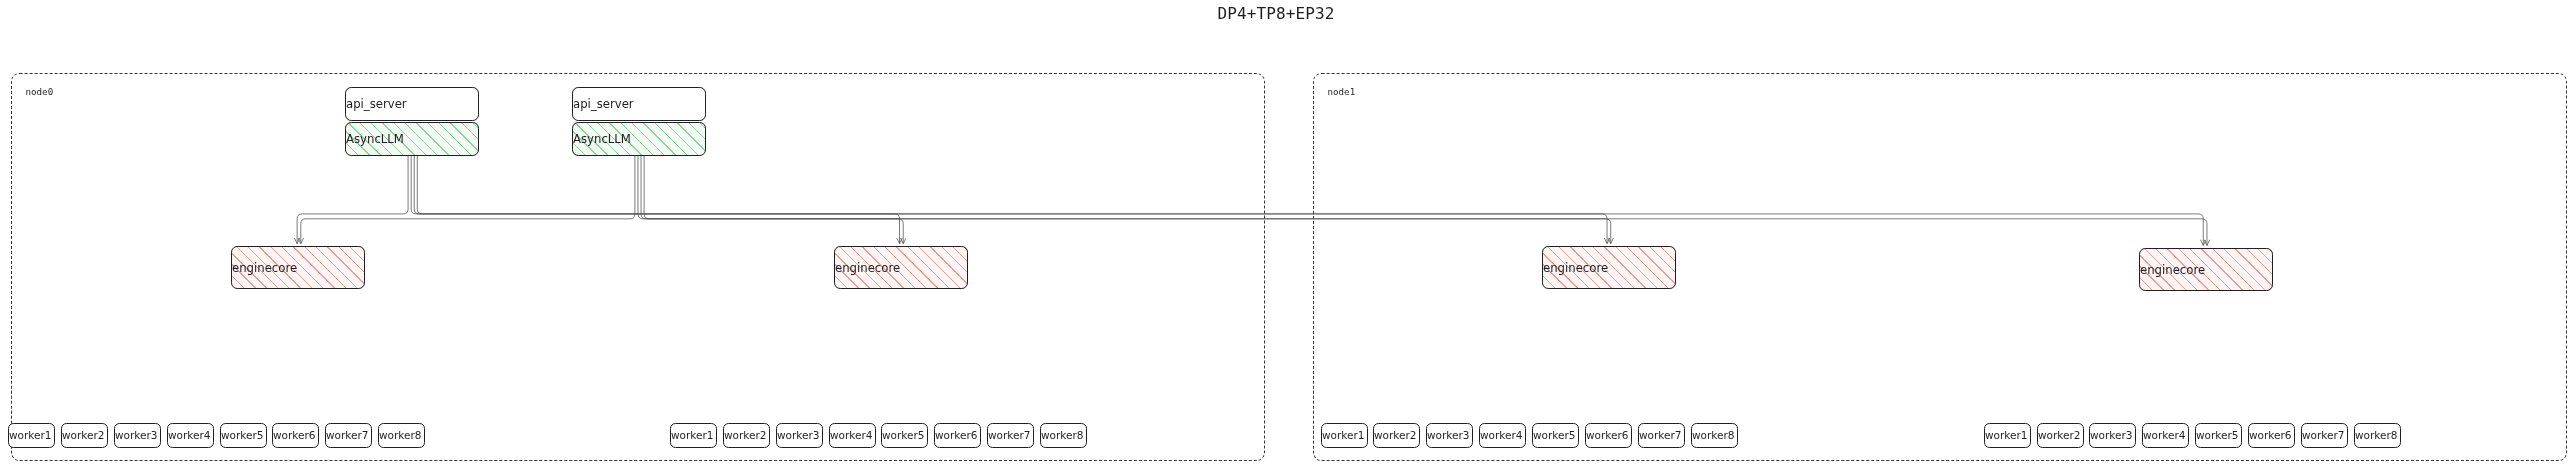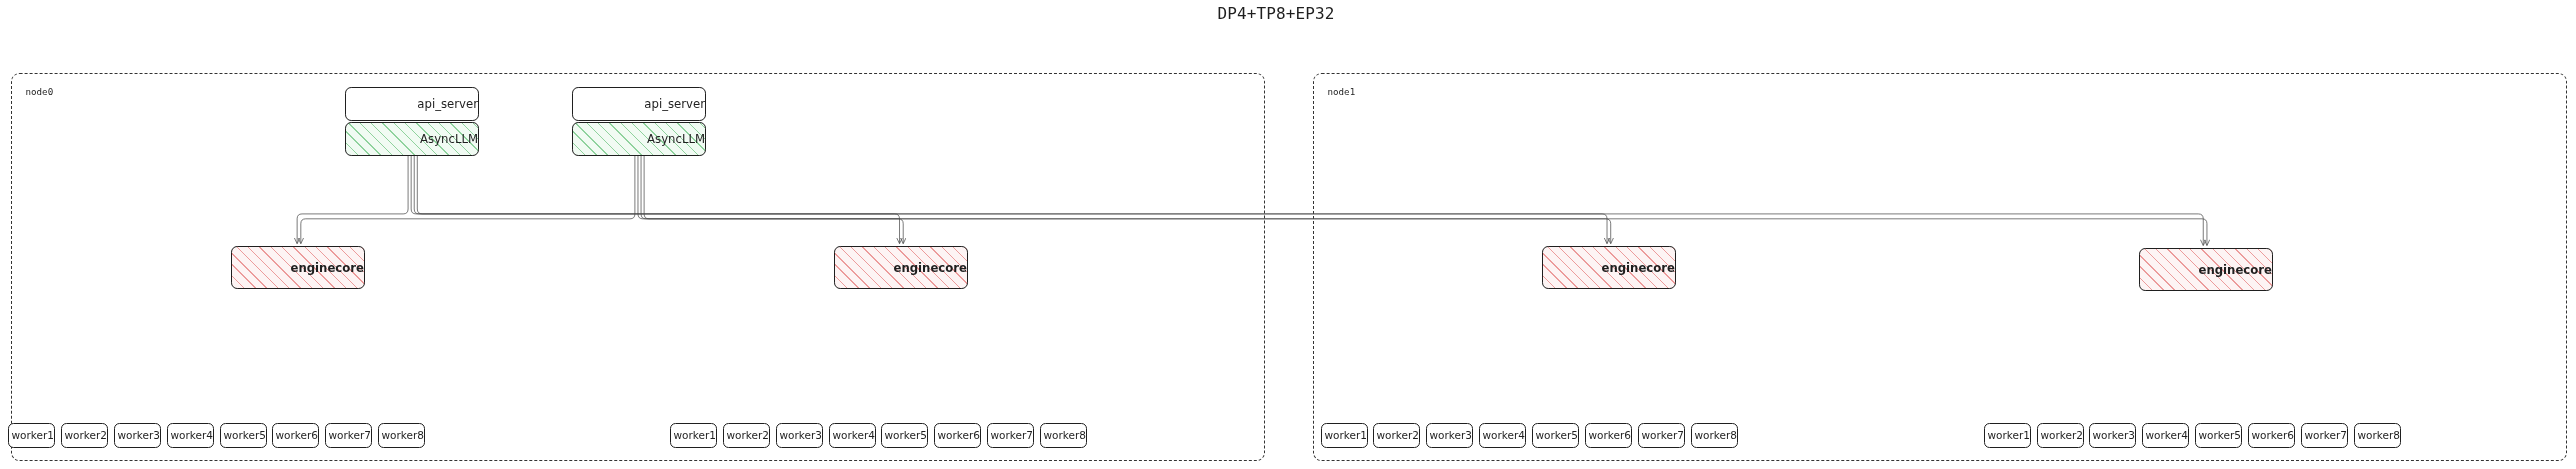--- a/index.html
+++ b/index.html
@@ -55,21 +55,21 @@
 
   
   .box {
     position: absolute;
     box-sizing: border-box;
     border: 1.2px solid #1f1f1f;
     border-radius: 6.2px;
     background: #ffffff;
     display: flex;
     align-items: center;
-    justify-content: flex-end;
+    justify-content: flex-start;
     color: #1f1f1f;
     font-family: "DejaVu Sans", sans-serif;
     white-space: nowrap;
     z-index: 5;
   }
 
   .box-api {
     font-size: 11.7px;
     background: #ffffff;
   }
@@ -89,21 +89,20 @@
   .box-engine {
     font-size: 11.7px;
     background-color: #fdf4f4;
     background-image: repeating-linear-gradient(
       45deg,
       rgba(233, 140, 140, 0.85) 0px,
       rgba(233, 140, 140, 0.85) 1px,
       rgba(0, 0, 0, 0) 1px,
       rgba(0, 0, 0, 0) 8px
     );
-    font-weight: bold;
   }
 
   .box-worker {
     font-size: 10.5px;
     border-radius: 5.5px;
     background: #ffffff;
   }
 
   
   #edge-layer {

